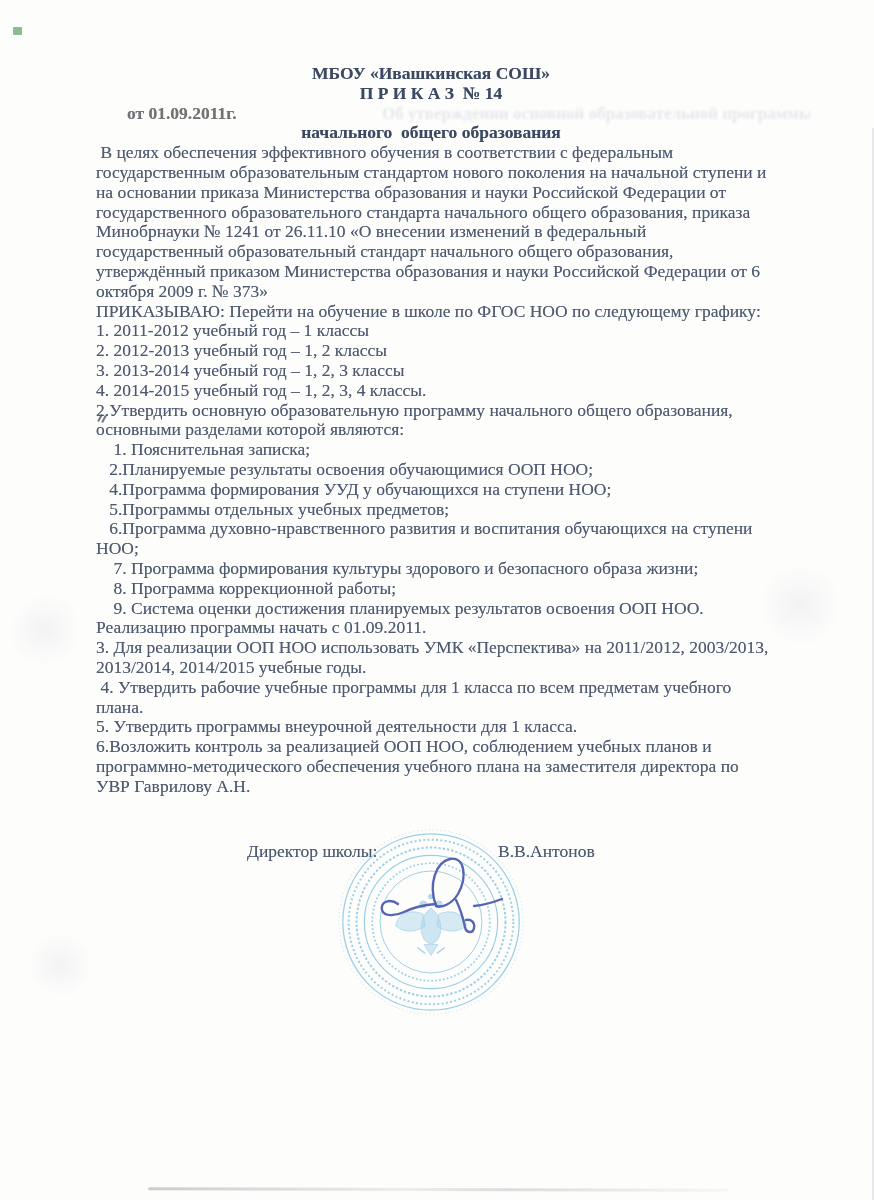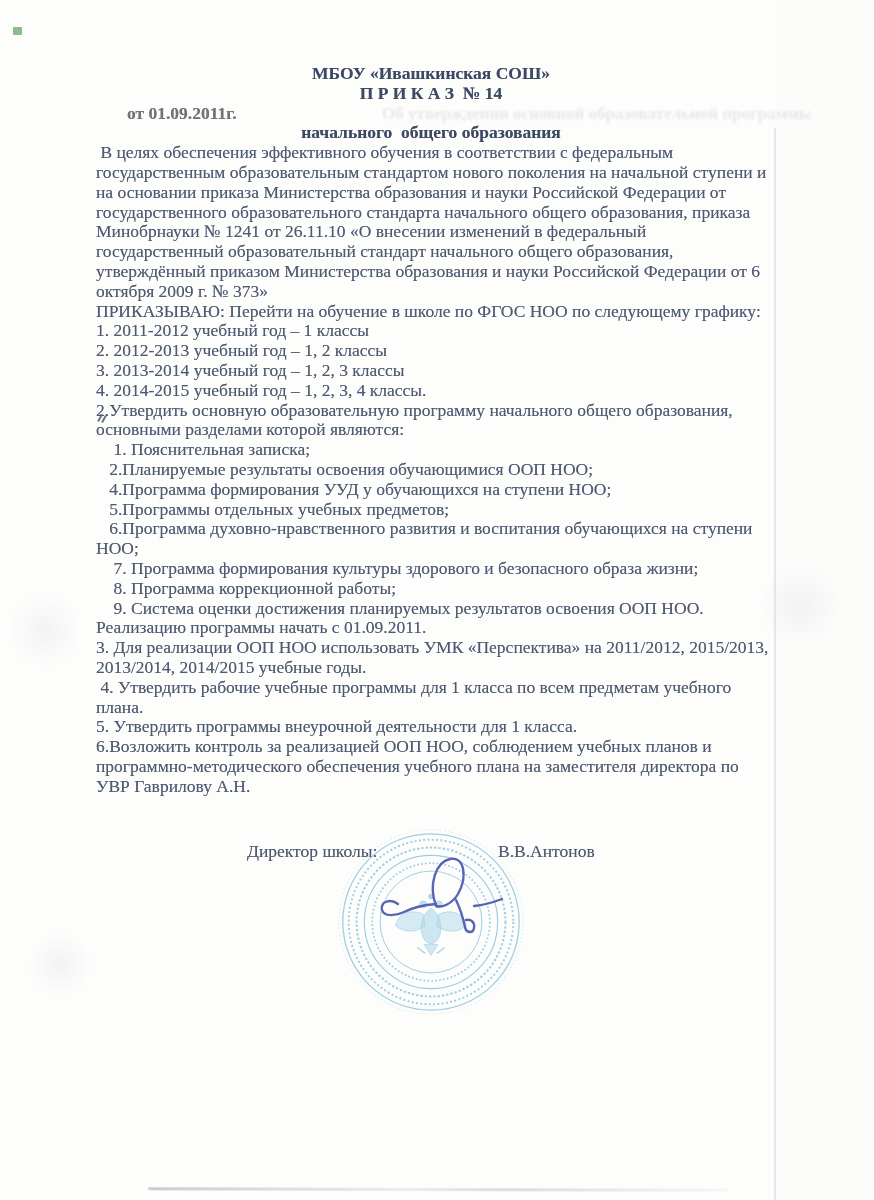--- a/index.html
+++ b/index.html
@@ -4,21 +4,21 @@
 <style>
   html, body { margin: 0; padding: 0; }
   body {
     width: 874px; height: 1200px;
     background: #fcfcfb;
     overflow: hidden;
     font-family: "Liberation Serif", serif;
   }
   .page {
     position: absolute; left: 0; top: 0;
-    width: 776px; height: 1200px;
+    width: 874px; height: 1200px;
     background: #fdfdfc;
     text-decoration: underline;
   }
   
   .green-dot {
     position: absolute; left: 13px; top: 27px;
     width: 9px; height: 8px;
     background: #6aa56a; opacity: .75;
     filter: blur(.4px);
     border-radius: 1px;
@@ -126,21 +126,21 @@
         <div class="line">    1. Пояснительная записка;</div>
         <div class="line">   2.Планируемые результаты освоения обучающимися ООП НОО;</div>
         <div class="line">   4.Программа формирования УУД у обучающихся на ступени НОО;</div>
         <div class="line">   5.Программы отдельных учебных предметов;</div>
         <div class="line">   6.Программа духовно-нравственного развития и воспитания обучающихся на ступени</div>
         <div class="line">НОО;</div>
         <div class="line">    7. Программа формирования культуры здорового и безопасного образа жизни;</div>
         <div class="line">    8. Программа коррекционной работы;</div>
         <div class="line">    9. Система оценки достижения планируемых результатов освоения ООП НОО.</div>
         <div class="line">Реализацию программы начать с 01.09.2011.</div>
-        <div class="line">3. Для реализации ООП НОО использовать УМК «Перспектива» на 2011/2012, 2015/2013,</div>
+        <div class="line">3. Для реализации ООП НОО использовать УМК «Перспектива» на 2011/2012, 2003/2013,</div>
         <div class="line">2013/2014, 2014/2015 учебные годы.</div>
         <div class="line"> 4. Утвердить рабочие учебные программы для 1 класса по всем предметам учебного</div>
         <div class="line">плана.</div>
         <div class="line">5. Утвердить программы внеурочной деятельности для 1 класса.</div>
         <div class="line">6.Возложить контроль за реализацией ООП НОО, соблюдением учебных планов и</div>
         <div class="line">программно-методического обеспечения учебного плана на заместителя директора по</div>
         <div class="line">УВР Гаврилову А.Н.</div>
       </div>
 
     <div class="sig-row">

